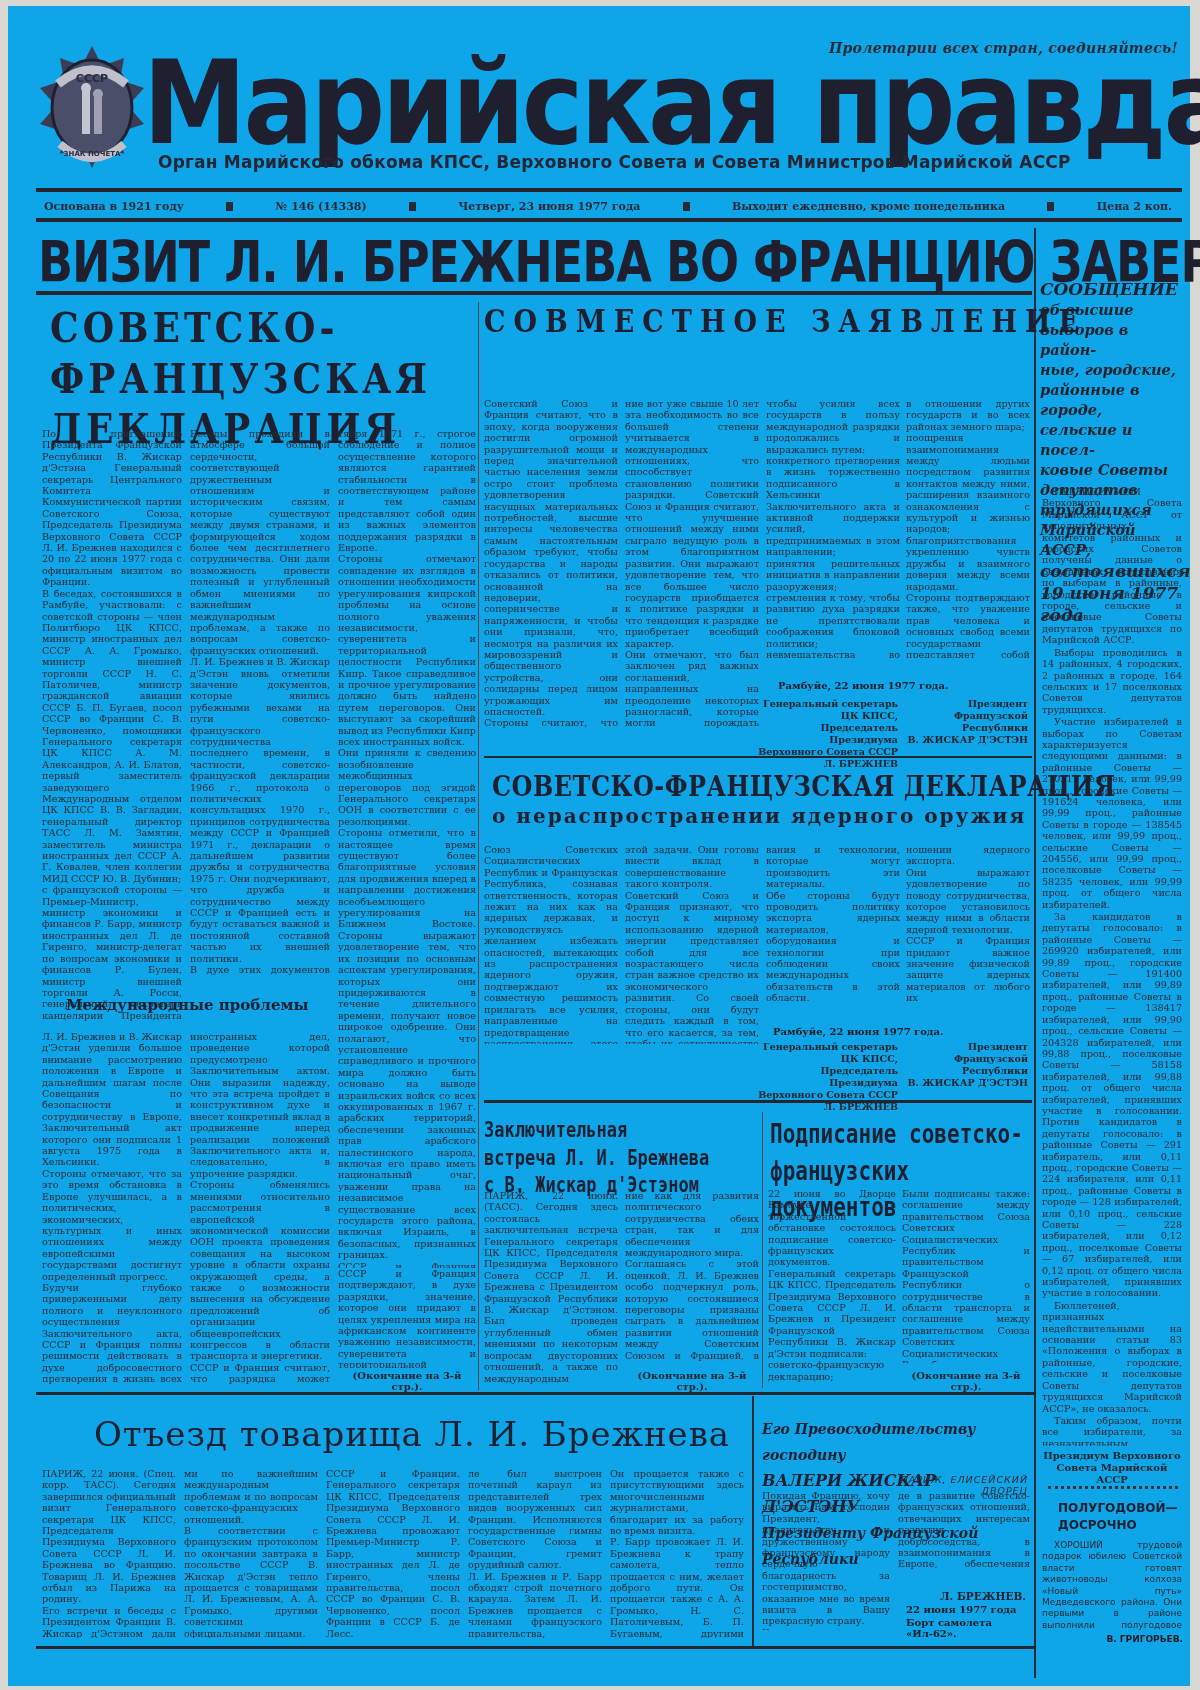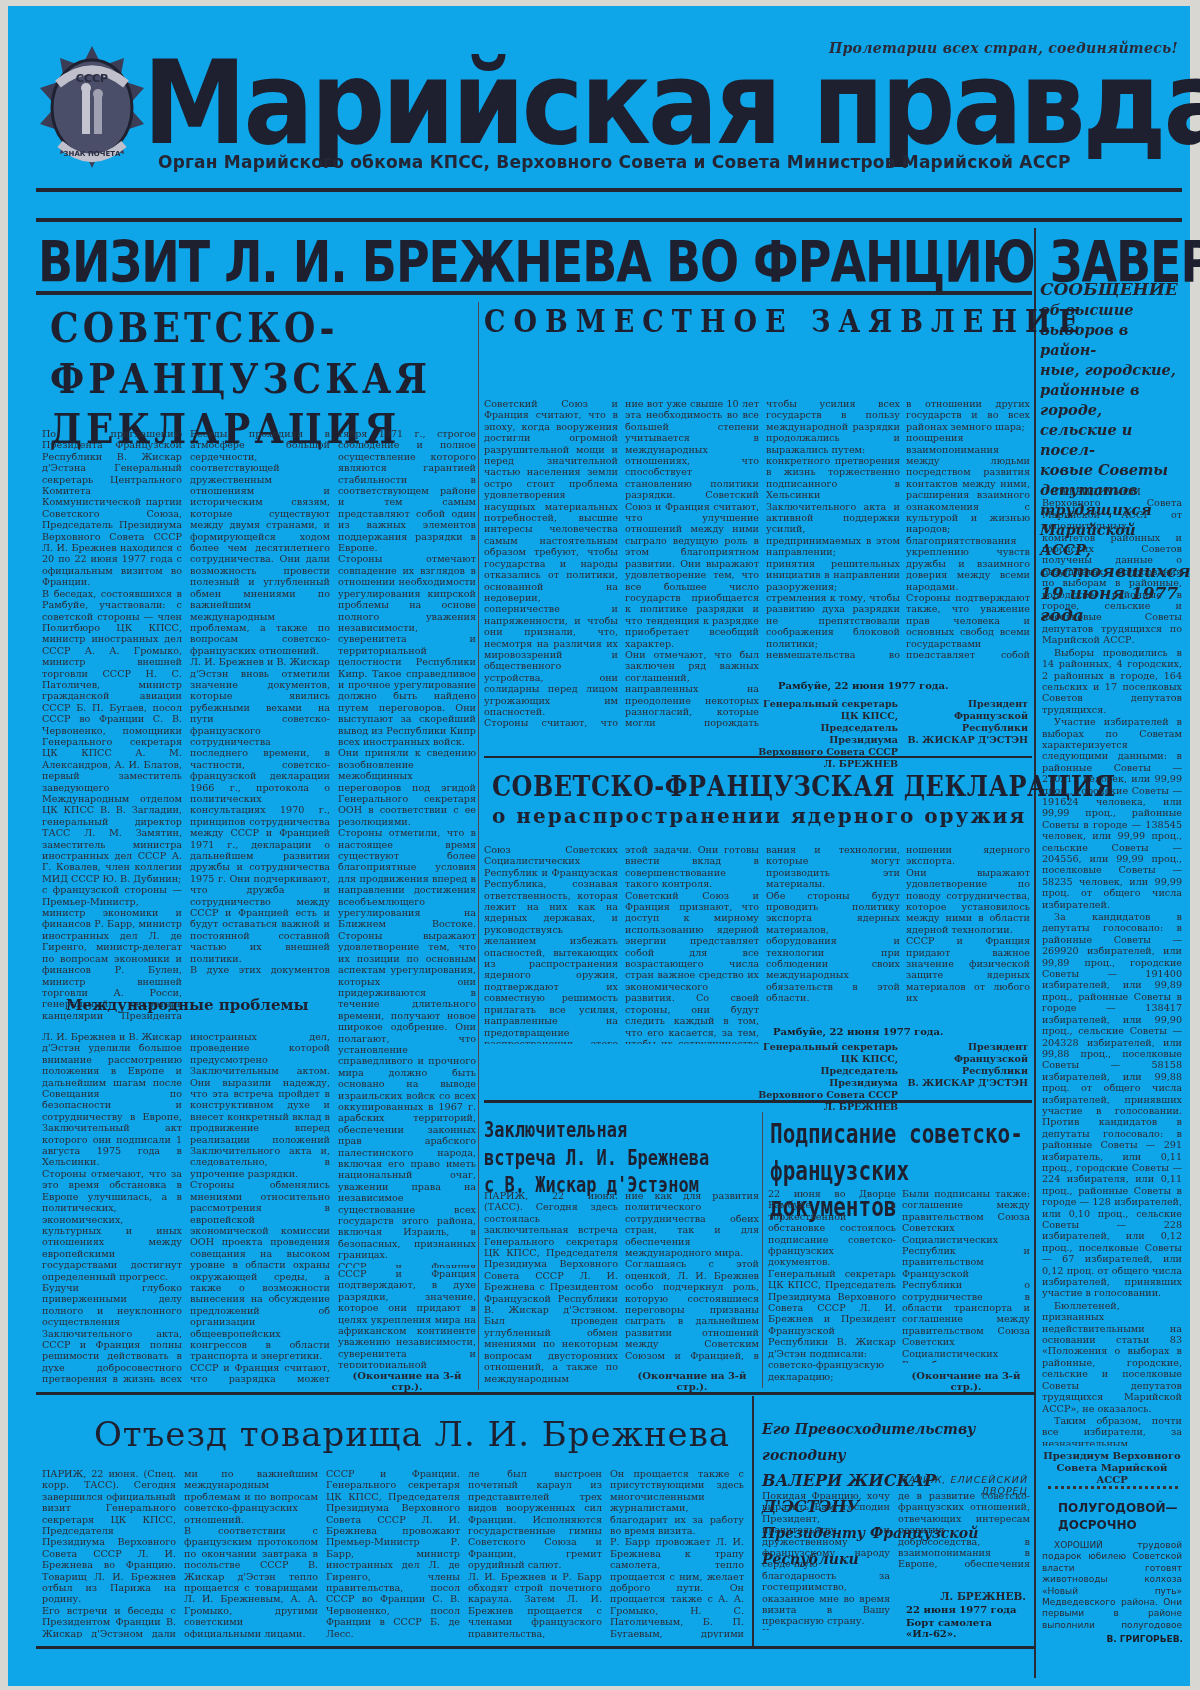--- a/index.html
+++ b/index.html
@@ -112,20 +112,31 @@
       <circle cx="62" cy="50" r="5" fill="#9fa1b2"></circle>
       <path d="M24 100 Q56 128 88 100" fill="none" stroke="#bfc0cc" stroke-width="8"></path>
       <text x="56" y="112" text-anchor="middle" font-family="DejaVu Sans, sans-serif" font-size="7" font-weight="bold" fill="#2a2c40">ЗНАК ПОЧЕТА</text>
     </svg>
   </div>
 
   <div class="abs masthead-title">Марийская правда</div>
   <div class="abs subtitle">Орган Марийского обкома КПСС, Верховного Совета и Совета Министров Марийской АССР</div>
 
   <div class="abs rule" style="left:28px;top:182px;width:1146px;height:4px;"></div>
+  <div class="abs infobar">
+    <span>Основана в 1921 году</span>
+    <span class="sq"></span>
+    <span>№ 146 (14338)</span>
+    <span class="sq"></span>
+    <span>Четверг, 23 июня 1977 года</span>
+    <span class="sq"></span>
+    <span>Выходит ежедневно, кроме понедельника</span>
+    <span class="sq"></span>
+    <span>Цена 2 коп.</span>
+  </div>
   <div class="abs rule" style="left:28px;top:212px;width:1146px;height:4px;"></div>
 
   <div class="abs headline">ВИЗИТ Л. И. БРЕЖНЕВА ВО ФРАНЦИЮ ЗАВЕРШЕН</div>
   <div class="abs rule" style="left:28px;top:285px;width:996px;height:4px;"></div>
 
   <div class="abs vline" style="left:1026px;top:222px;height:1450px;"></div>
   <div class="abs sidebar-head">
     <div class="big">СООБЩЕНИЕ</div>
     <div>об высшие</div>
     <div>выборов в район-</div>

